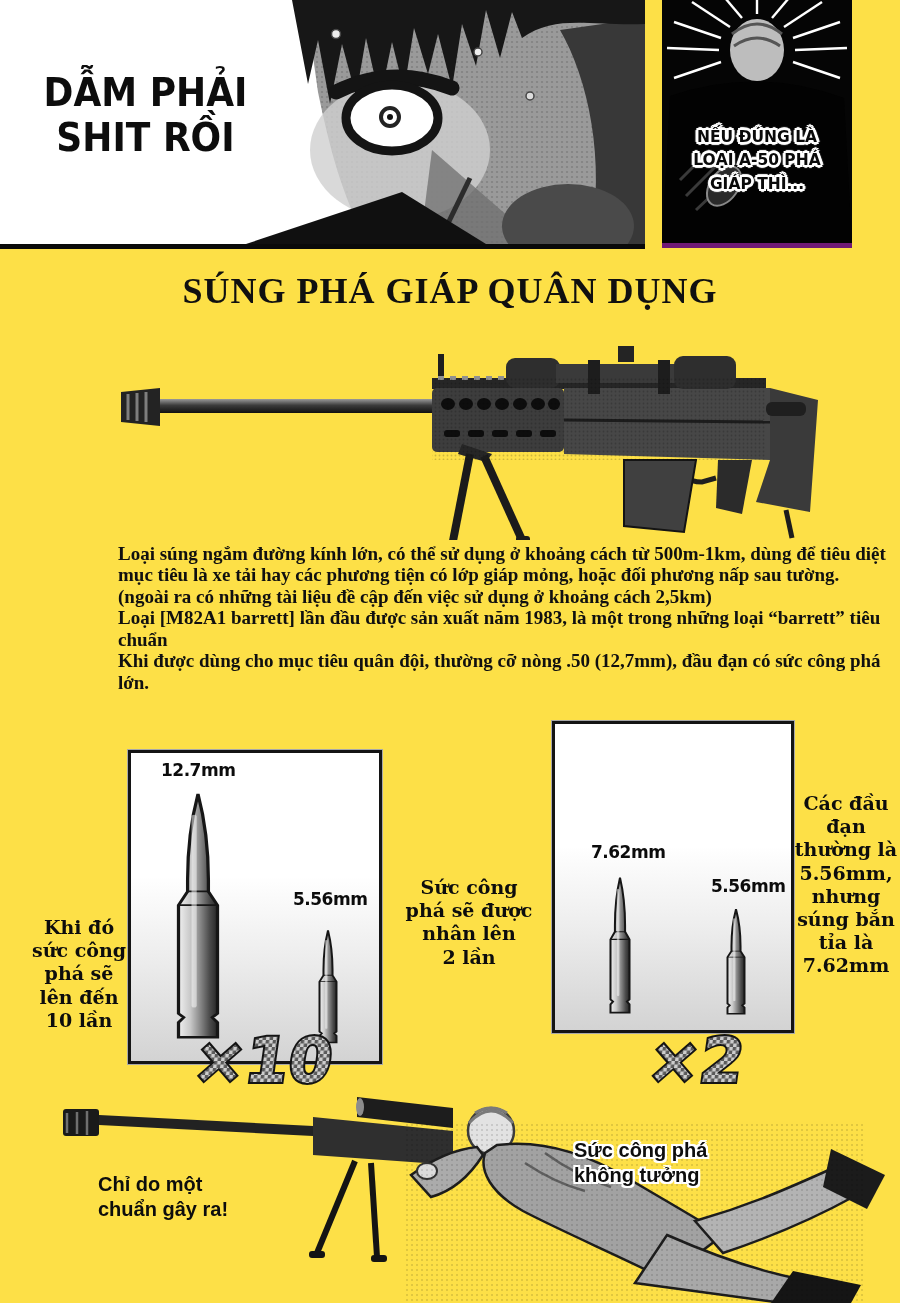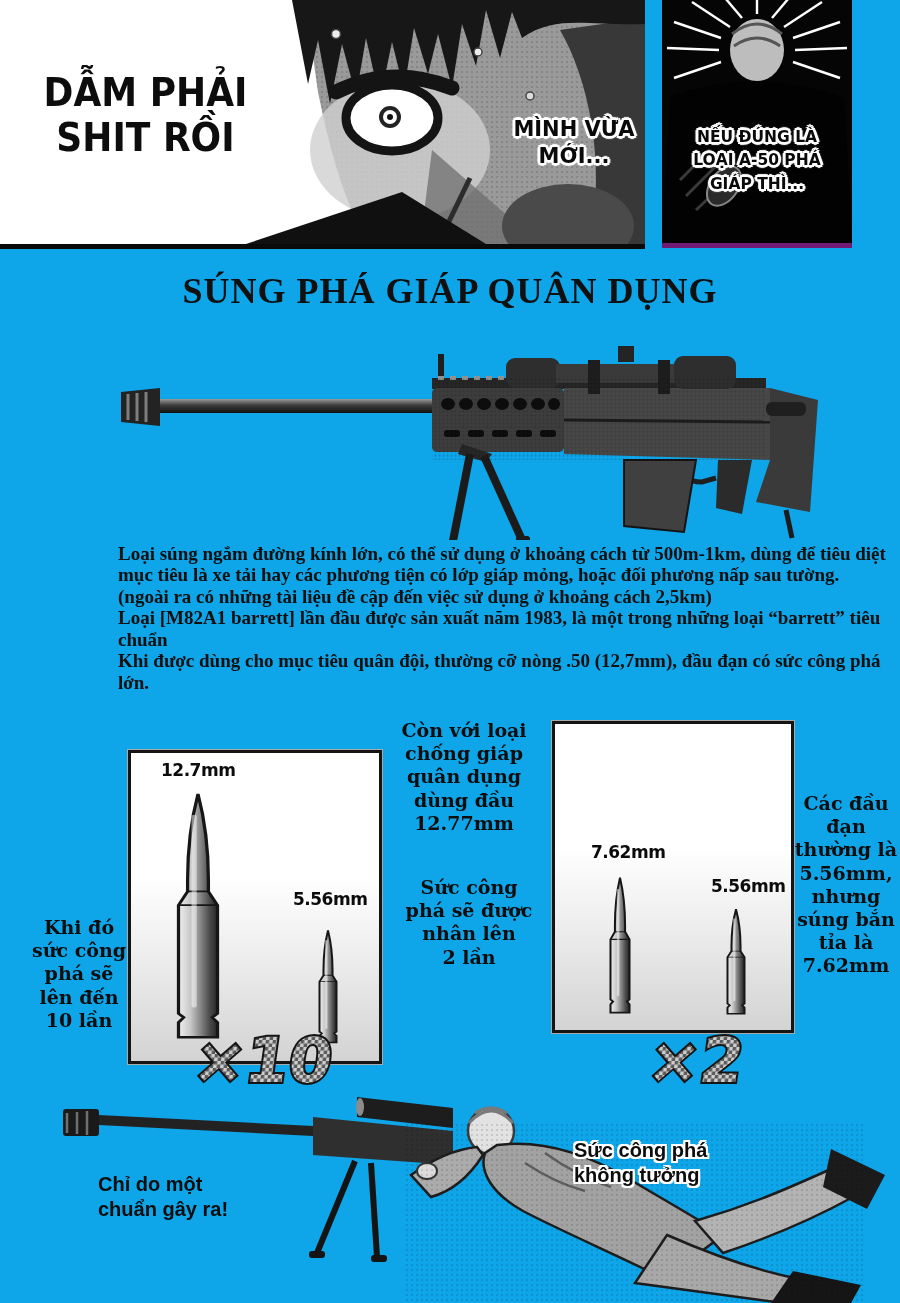--- a/index.html
+++ b/index.html
@@ -1,16 +1,16 @@
 <!DOCTYPE html>
 <html><head>
 <meta charset="utf-8">
 <style>
   html,body{margin:0;padding:0;background:#dcdcdc;}
-  .page{position:relative;width:900px;height:1303px;background:#0ea5e9;overflow:hidden;
+  .page{position:relative;width:900px;height:1303px;background:#fde047;overflow:hidden;
         font-family:"DejaVu Sans",sans-serif;color:#111;}
   .abs{position:absolute;}
   .pre{white-space:pre-line;}
 
   
   .panel-main{left:0;top:0;width:645px;height:244px;background:#fff;border-bottom:5px solid #0a0a0a;overflow:hidden;}
   .panel-right{left:662px;top:0;width:190px;height:243px;background:#060606;border-bottom:5px solid #701a75;overflow:hidden;}
 
   .speech-black{left:28px;top:74px;width:235px;text-align:center;font-weight:bold;
         font-size:36px;line-height:1.15;letter-spacing:0px;color:#0d0d0d;transform:scaleY(1.08);}
@@ -83,22 +83,20 @@
       <path d="M470,178 L438,244" stroke="#2c2c2c" stroke-width="5" fill="none"></path>
 
       <circle cx="336" cy="34" r="4.5" fill="#eee" stroke="#444" stroke-width="1.5"></circle>
       <circle cx="478" cy="52" r="4" fill="#eee" stroke="#444" stroke-width="1.5"></circle>
       <circle cx="530" cy="96" r="4" fill="#ddd" stroke="#444" stroke-width="1.5"></circle>
 
       <path d="M246,244 L402,192 L486,244 Z" fill="#101010"></path>
     </svg>
     <div class="abs speech-black pre">DẪM PHẢI
 SHIT RỒI</div>
-    <div class="abs outline-w speech-mid pre">MÌNH VỪA
-MỚI...</div>
   </div>
 
   <div class="abs panel-right">
     <svg width="190" height="243" viewBox="0 0 190 243">
       <rect x="0" y="0" width="190" height="243" fill="#050505"></rect>
 
       <g stroke="#ffffff" stroke-width="2.4">
         <line x1="57" y1="50" x2="5" y2="48"></line>
           <line x1="59" y1="38" x2="12" y2="22"></line>
         <line x1="68" y1="27" x2="30" y2="2"></line>
@@ -193,25 +191,20 @@
   <div class="abs desc pre">Loại súng ngắm đường kính lớn, có thể sử dụng ở khoảng cách từ 500m-1km, dùng để tiêu diệt mục tiêu là xe tải hay các phương tiện có lớp giáp mỏng, hoặc đối phương nấp sau tường.
 (ngoài ra có những tài liệu đề cập đến việc sử dụng ở khoảng cách 2,5km)
 Loại [M82A1 barrett] lần đầu được sản xuất năm 1983, là một trong những loại “barrett” tiêu chuẩn
 Khi được dùng cho mục tiêu quân đội, thường cỡ nòng .50 (12,7mm), đầu đạn có sức công phá lớn.</div>
 
   <div class="abs note note-left pre">Khi đó
 sức công
 phá sẽ
 lên đến
 10 lần</div>
-  <div class="abs note note-midtop pre">Còn với loại
-chống giáp
-quân dụng
-dùng đầu
-12.77mm</div>
   <div class="abs note note-midbot pre">Sức công
 phá sẽ được
 nhân lên
 2 lần</div>
   <div class="abs note note-right pre">Các đầu
 đạn
 thường là
 5.56mm,
 nhưng
 súng bắn

